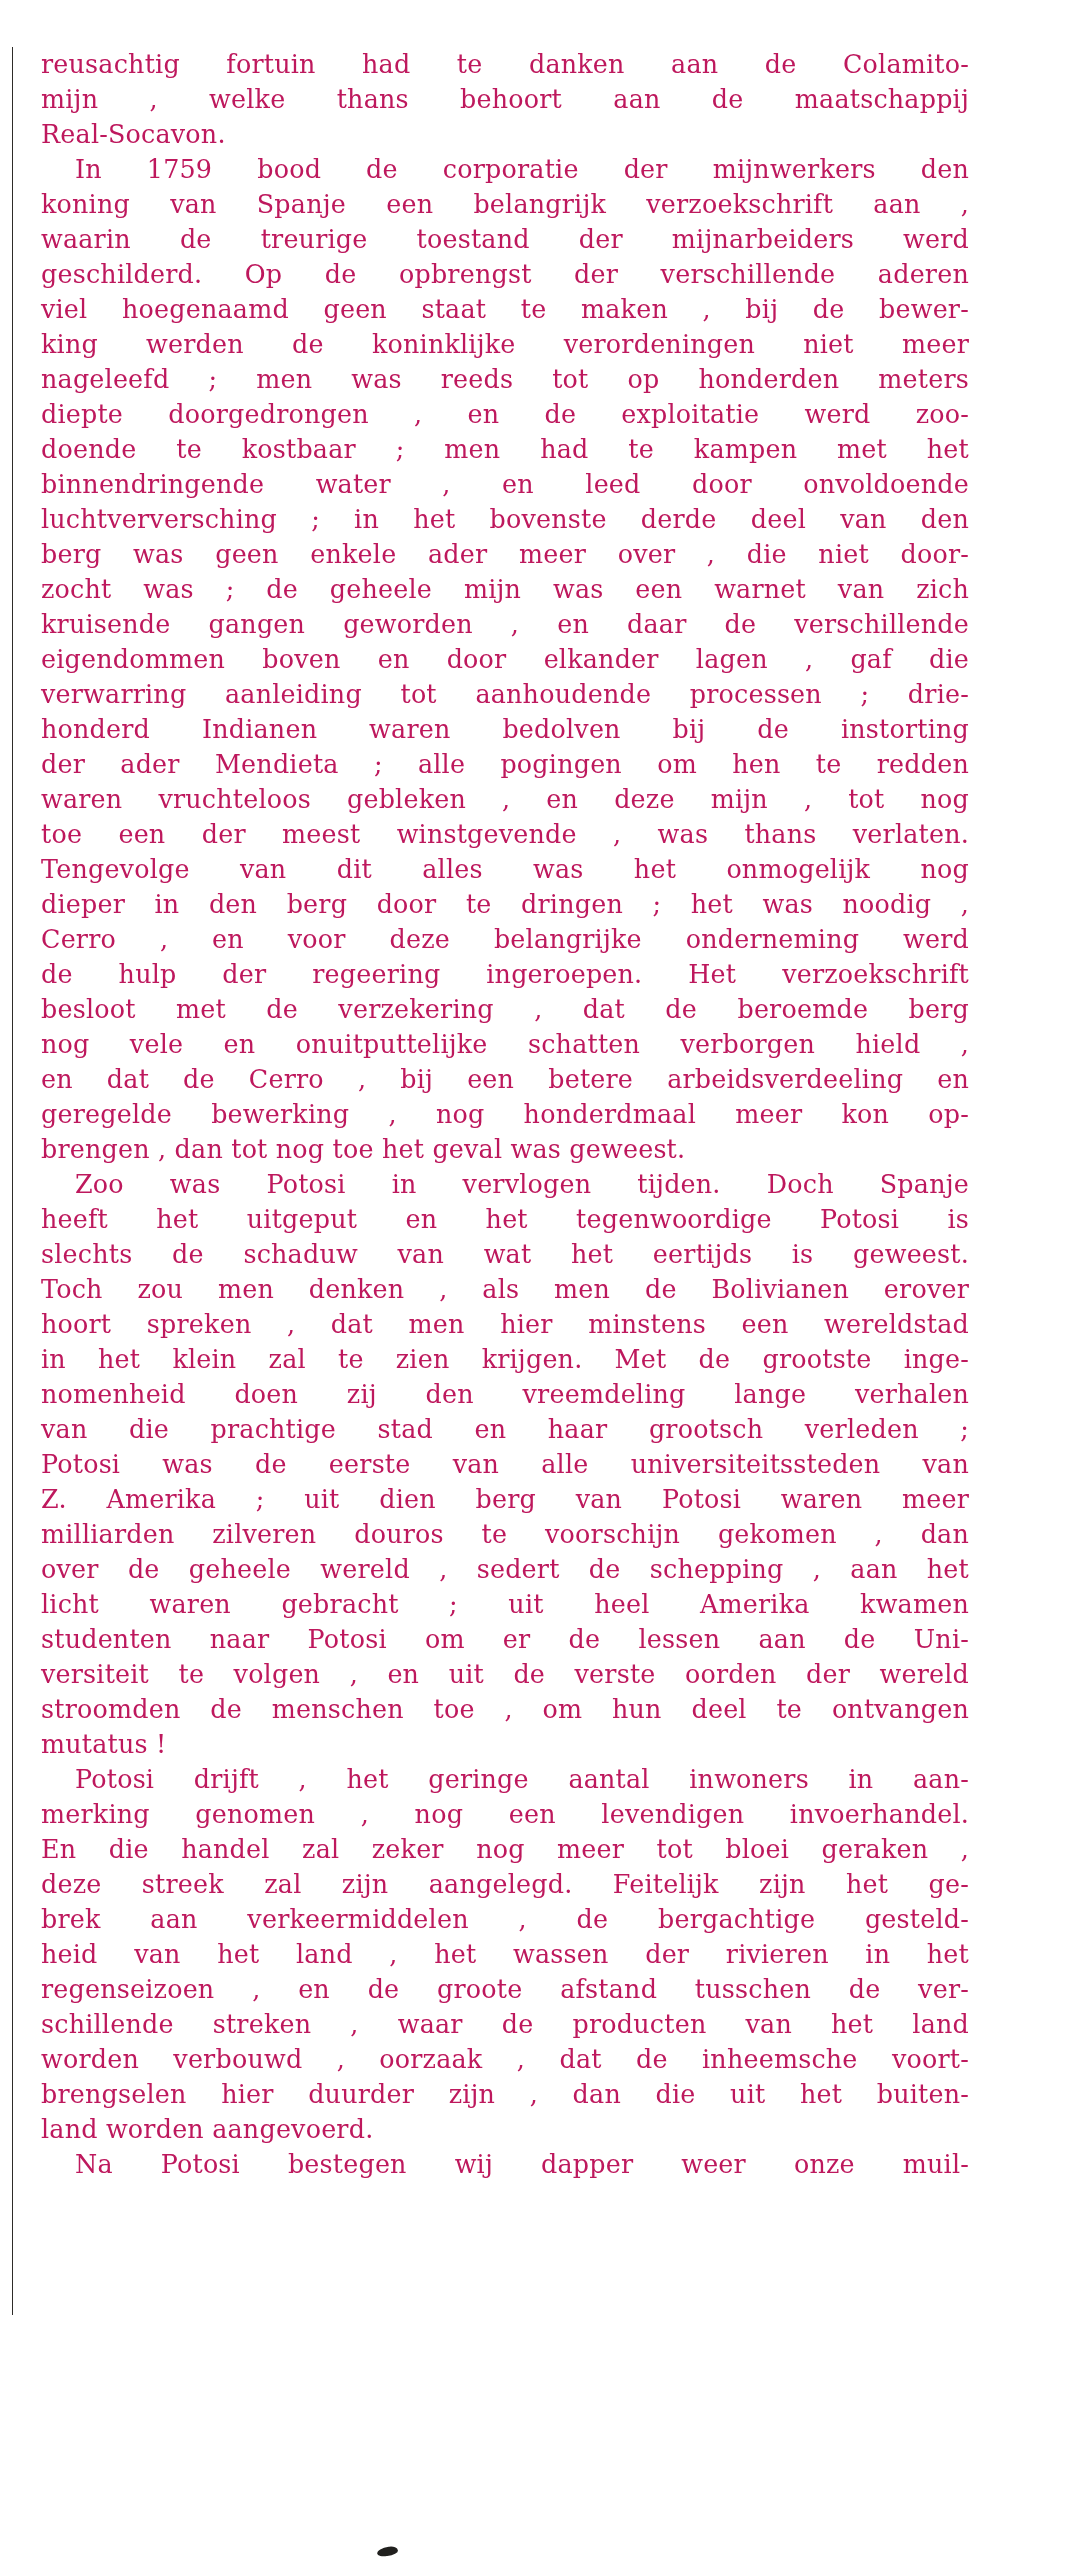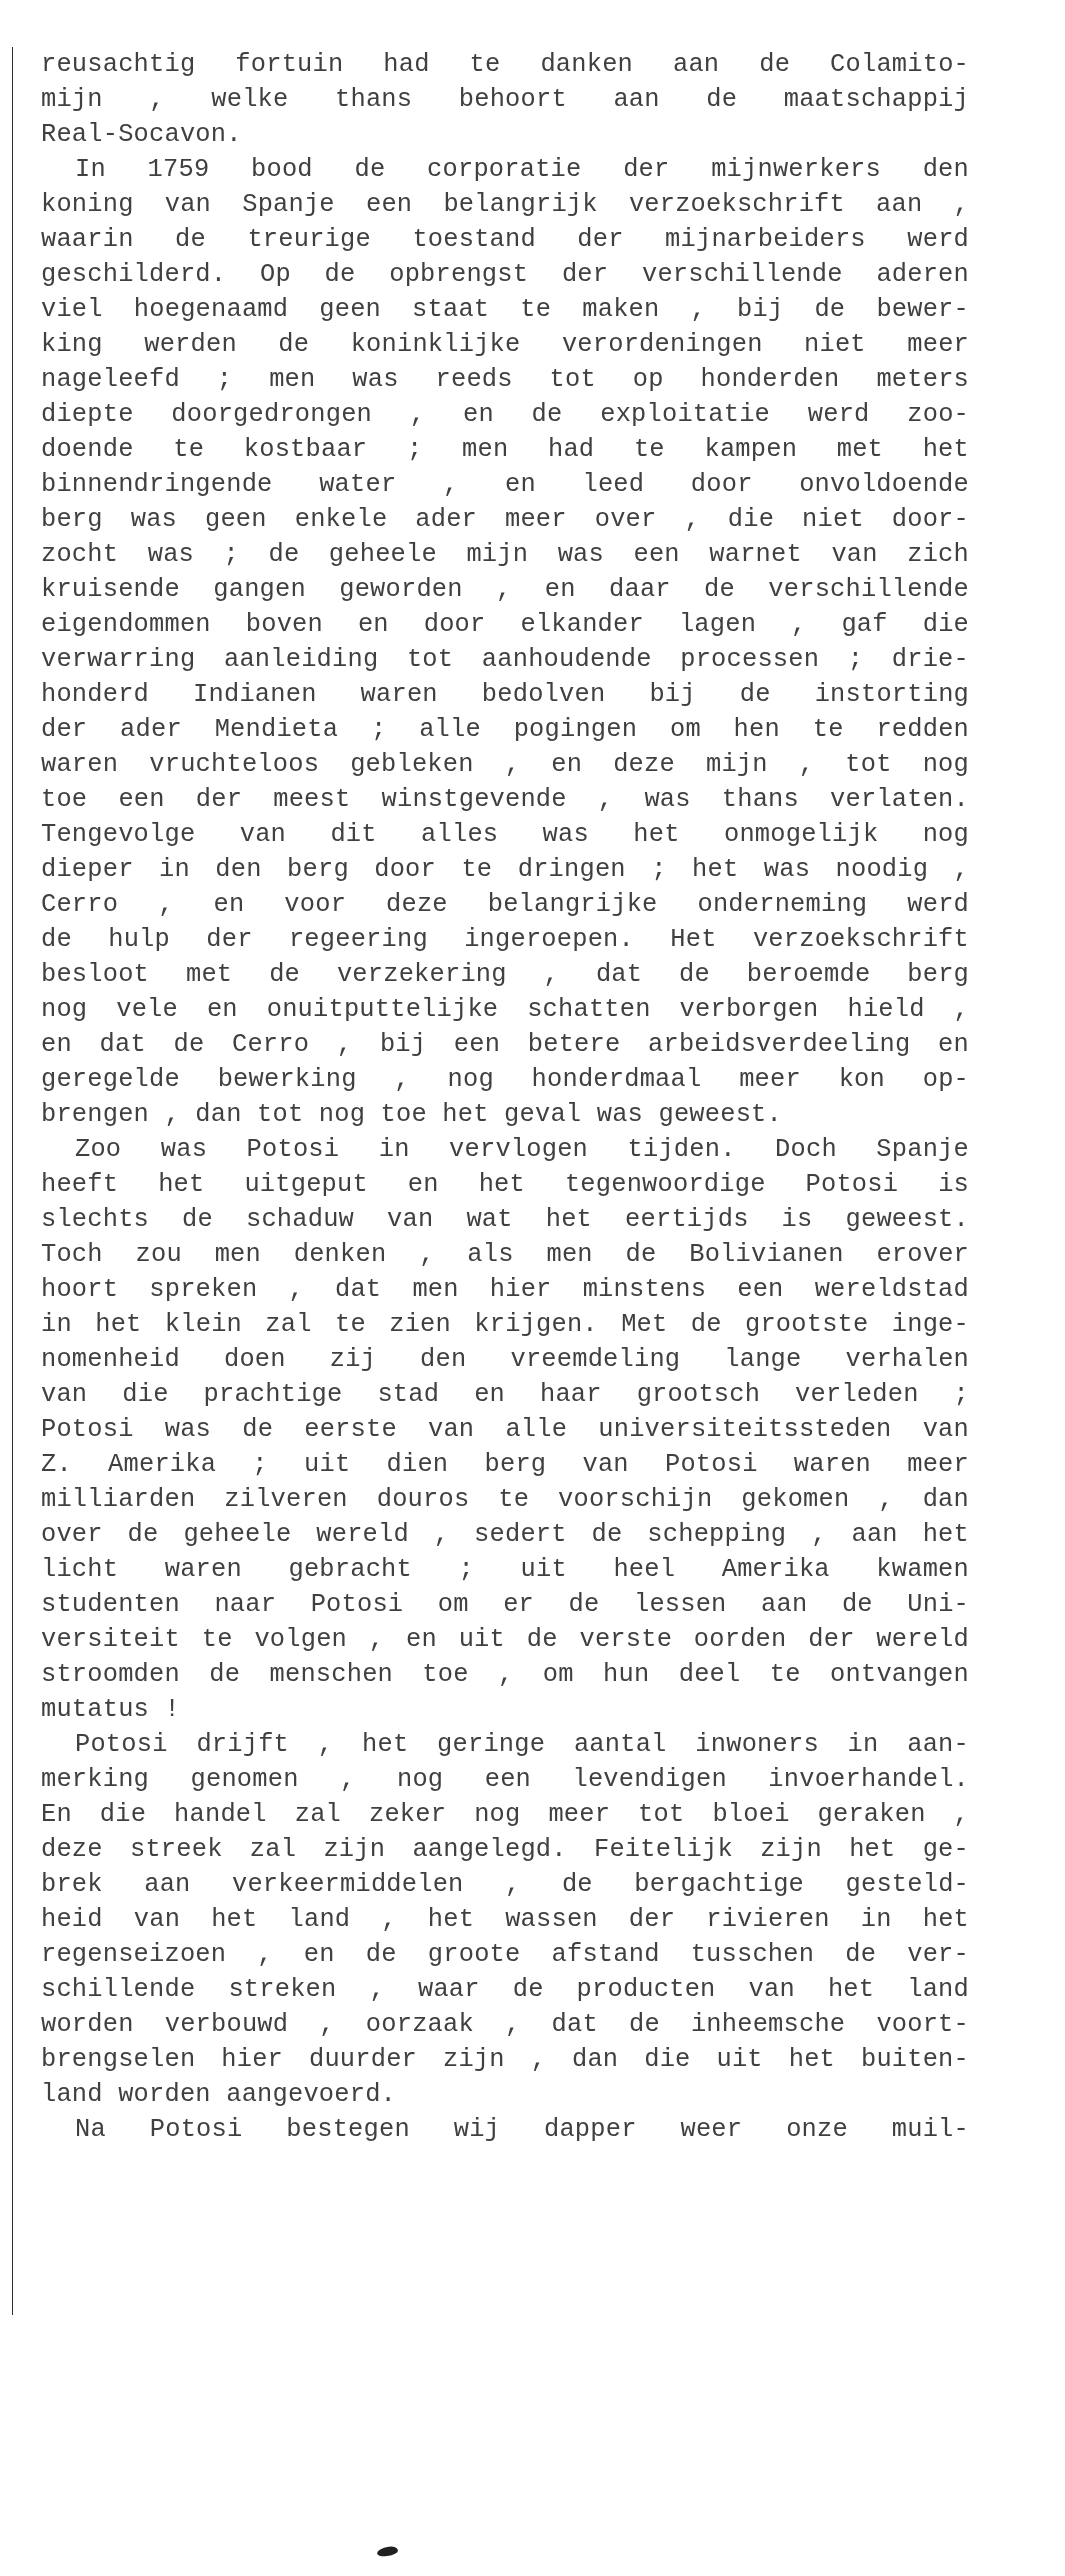--- a/index.html
+++ b/index.html
@@ -21,25 +21,24 @@
     top: 47px;
     width: 1.8px;
     height: 2268px;
     background: #2e2c29;
   }
   #text-column {
     position: absolute;
     left: 41px;
     top: 47px;
     width: 928px;
-    color: #404040;
+    color: #be185d;
     font-size: 25.4px;
     line-height: 35px;
     letter-spacing: 0.2px;
-    font-family: Liberation Mono, monospace;
   }
   .line {
     text-align: justify;
     text-align-last: justify;
     white-space: normal;
     height: 35px;
     overflow: visible;
   }
   .line.indent {
     padding-left: 34px;
@@ -70,20 +69,21 @@
       <div class="line indent">In 1759 bood de corporatie der mijnwerkers den</div>
       <div class="line">koning van Spanje een belangrijk verzoekschrift aan ,</div>
       <div class="line">waarin de treurige toestand der mijnarbeiders werd</div>
       <div class="line">geschilderd. Op de opbrengst der verschillende aderen</div>
       <div class="line">viel hoegenaamd geen staat te maken , bij de bewer-</div>
       <div class="line">king werden de koninklijke verordeningen niet meer</div>
       <div class="line">nageleefd ; men was reeds tot op honderden meters</div>
       <div class="line">diepte doorgedrongen , en de exploitatie werd zoo-</div>
       <div class="line">doende te kostbaar ; men had te kampen met het</div>
       <div class="line">binnendringende water , en leed door onvoldoende</div>
+      <div class="line">luchtverversching ; in het bovenste derde deel van den</div>
       <div class="line">berg was geen enkele ader meer over , die niet door-</div>
       <div class="line">zocht was ; de geheele mijn was een warnet van zich</div>
       <div class="line">kruisende gangen geworden , en daar de verschillende</div>
       <div class="line">eigendommen boven en door elkander lagen , gaf die</div>
       <div class="line">verwarring aanleiding tot aanhoudende processen ; drie-</div>
       <div class="line">honderd Indianen waren bedolven bij de instorting</div>
       <div class="line">der ader Mendieta ; alle pogingen om hen te redden</div>
       <div class="line">waren vruchteloos gebleken , en deze mijn , tot nog</div>
       <div class="line">toe een der meest winstgevende , was thans verlaten.</div>
       <div class="line">Tengevolge van dit alles was het onmogelijk nog</div>

